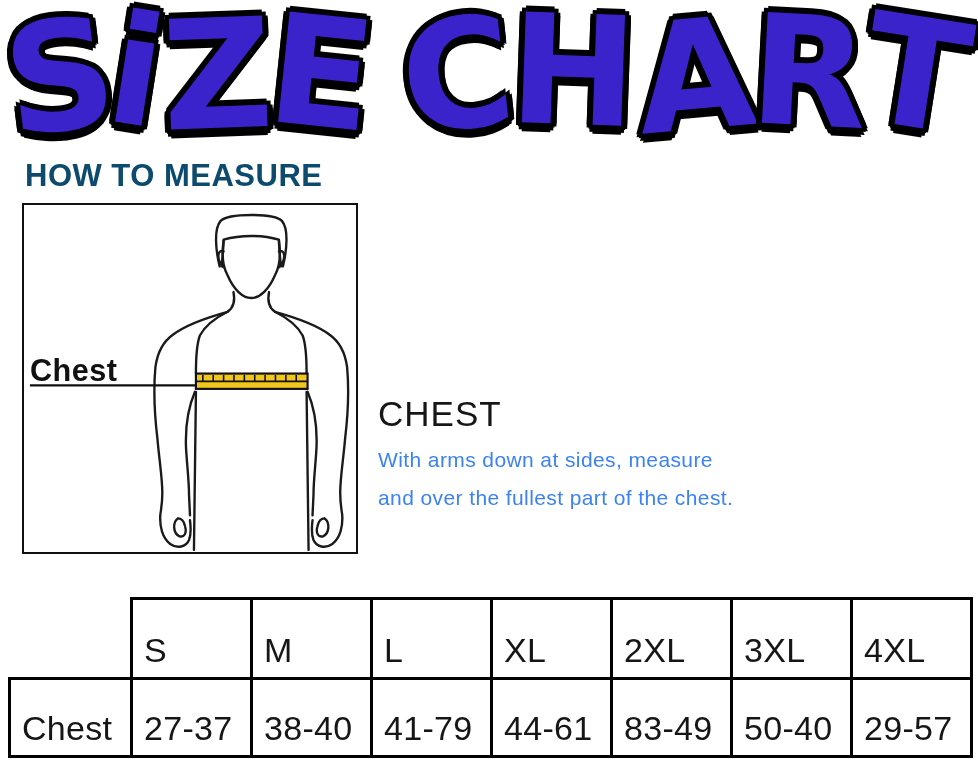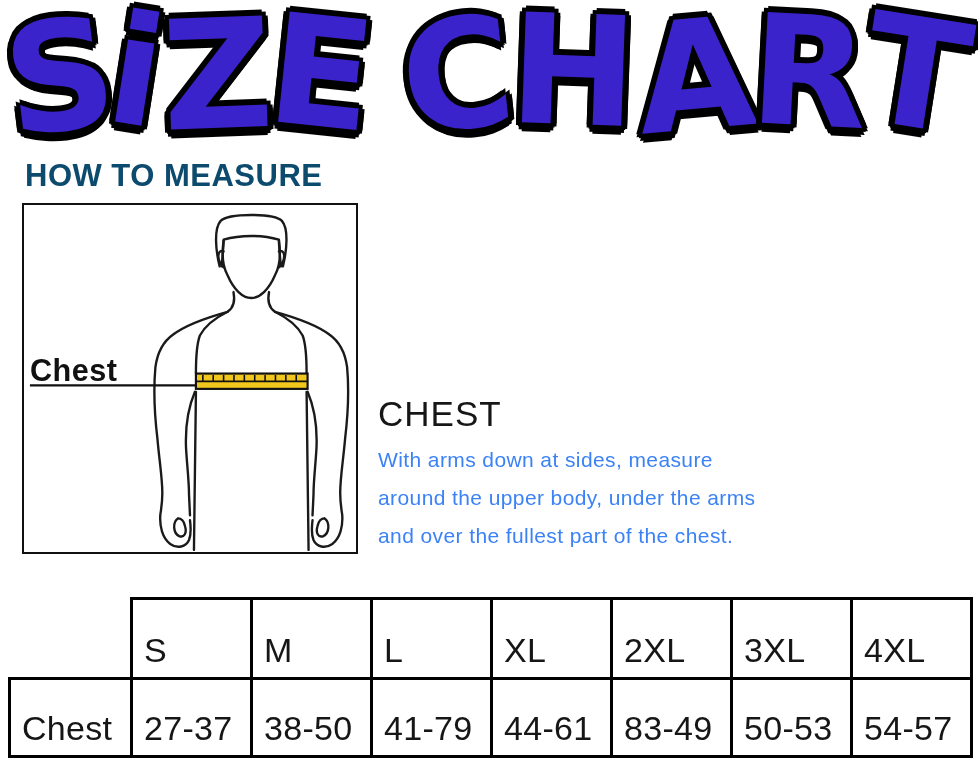--- a/index.html
+++ b/index.html
@@ -137,21 +137,20 @@
       <g>
         <path d="M6,182.5 L174,182.5" stroke="#111" stroke-width="2.4" fill="none"></path>
         <text x="6" y="178" font-size="31" font-weight="600" fill="#111" letter-spacing="0.5">Chest</text>
       </g>
     </svg>
   </div>
 
   <div id="chest-heading">CHEST</div>
   <div id="chest-lines">
     <div>With arms down at sides, measure</div>
-    <div>around the upper body, under the arms</div>
     <div>and over the fullest part of the chest.</div>
   </div>
 
   <table id="size-table">
     <colgroup>
       <col style="width:122px">
       <col style="width:120px">
         <col style="width:120px">
         <col style="width:120px">
       <col style="width:120px">
@@ -166,23 +165,23 @@
       <td>M</td>
       <td>L</td>
       <td>XL</td>
       <td>2XL</td>
       <td>3XL</td>
       <td>4XL</td>
     </tr>
     <tr class="data-row">
       <td>Chest</td>
       <td>27-37</td>
-      <td>38-50</td>
+      <td>38-40</td>
       <td>41-79</td>
       <td>44-61</td>
       <td>83-49</td>
-      <td>50-53</td>
-      <td>54-57</td>
+      <td>50-40</td>
+      <td>29-57</td>
     </tr>
   </tbody>
     </table>
 
 </div>
 
 </body></html>

